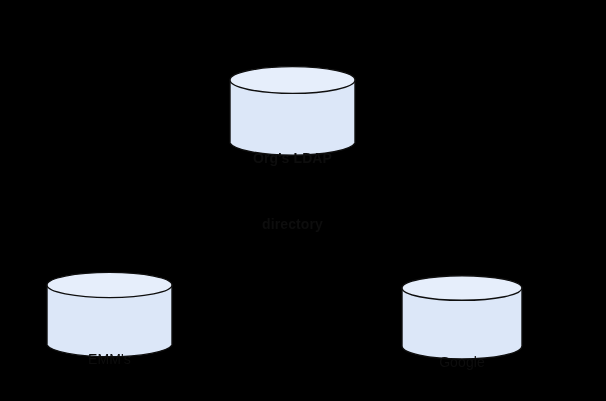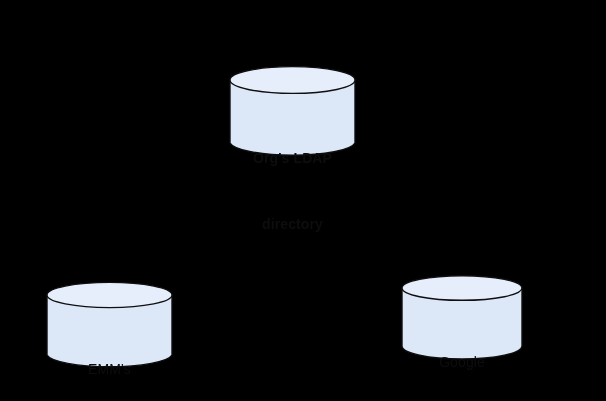--- a/index.html
+++ b/index.html
@@ -36,21 +36,21 @@
     text-align: center;
     color: #0d0d0d;
     font-size: 14px;
     line-height: 22px;
     letter-spacing: 0.1px;
     white-space: pre;
     pointer-events: none;
   }
   
   #node-ldap   { left: 229px; top: 66px;  width: 127px; height: 91px; }
-  #node-emm    { left: 46px;  top: 282px; width: 127px; height: 87px; }
+  #node-emm    { left: 46px;  top: 272px; width: 127px; height: 87px; }
   #node-google { left: 401px; top: 275px; width: 122px; height: 85px; }
 
   #node-ldap   .db-label { top: 37px; font-weight: bold; }
   #node-emm    .db-label { top: 32px; }
   #node-google .db-label { top: 32px; }
 </style>
 </head>
 <body>
 
 <div id="canvas">

